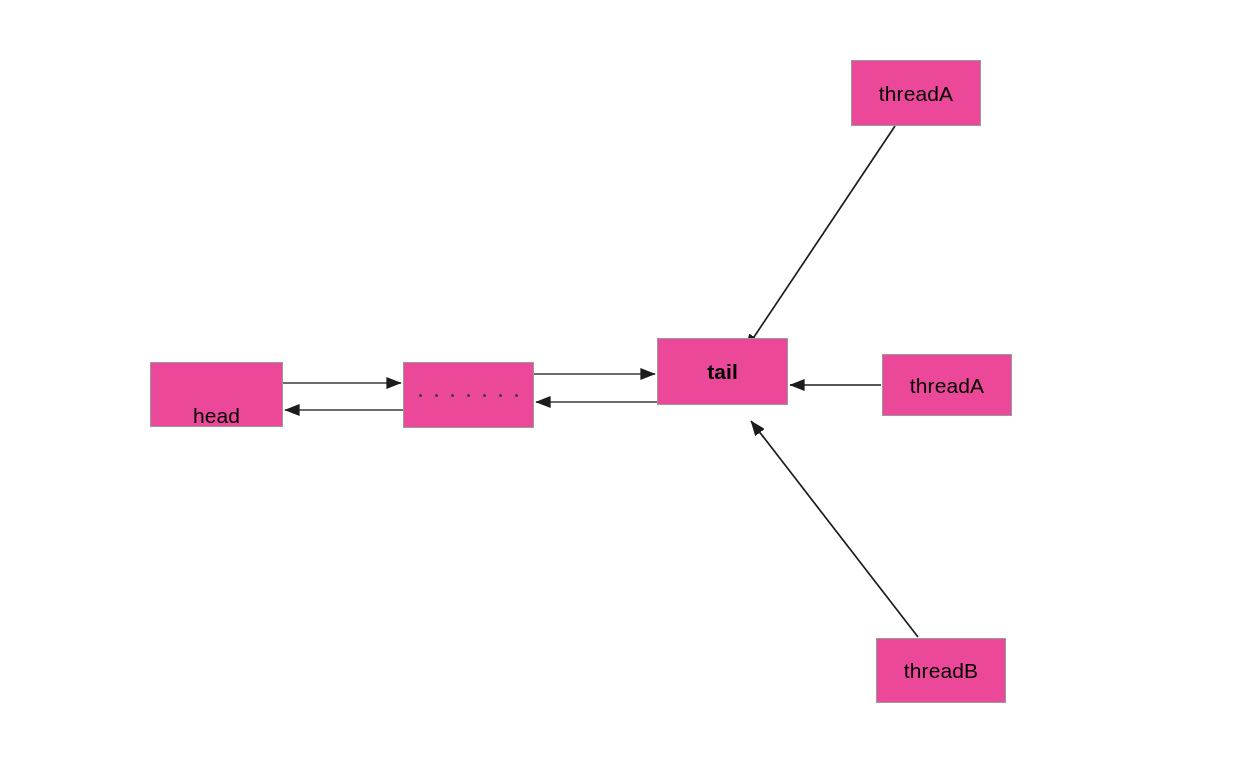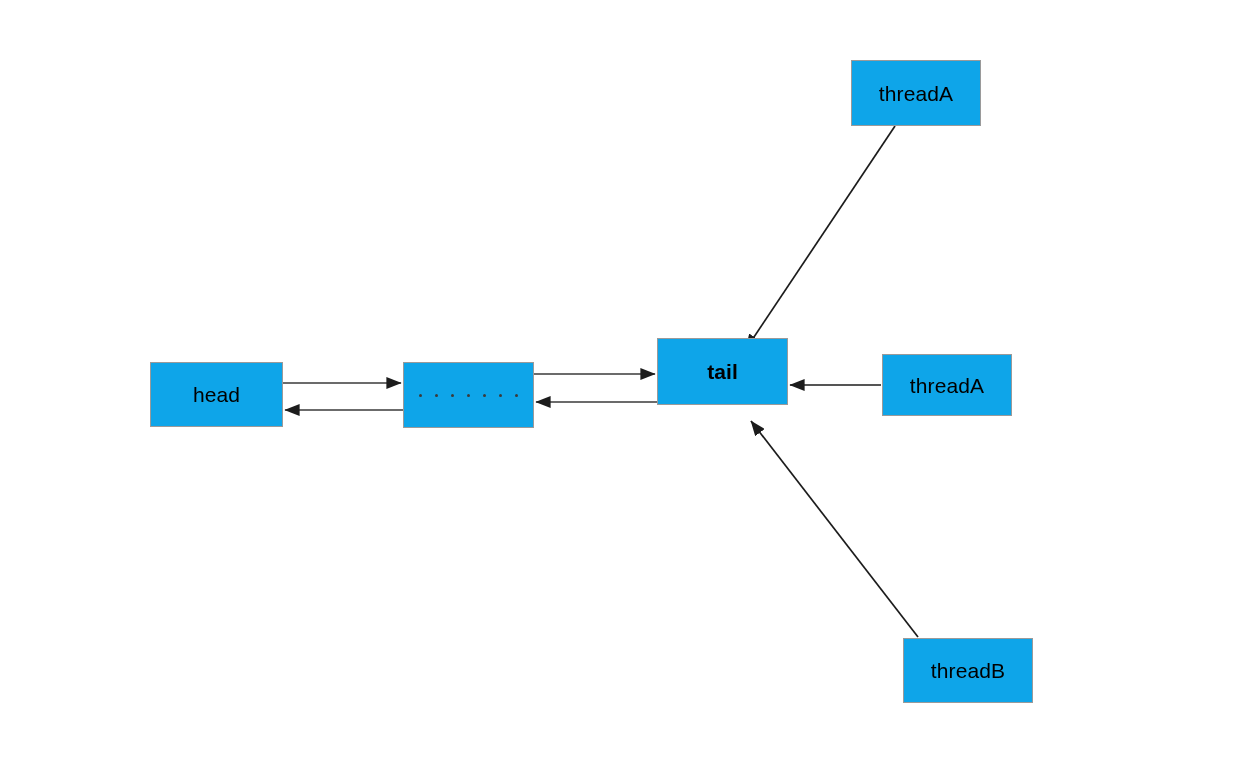--- a/index.html
+++ b/index.html
@@ -21,21 +21,21 @@
     position: absolute;
     left: 0;
     top: 0;
     width: 1240px;
     height: 762px;
     pointer-events: none;
   }
   .node {
     position: absolute;
     box-sizing: border-box;
-    background: #0ea5e9;
+    background: #ec4899;
     border: 1.6px solid #9a9a9a;
     display: flex;
     align-items: center;
     justify-content: center;
     color: #000000;
     font-size: 21px;
     line-height: 1;
     letter-spacing: 0.1px;
     white-space: nowrap;
   }
@@ -76,21 +76,21 @@
 
     <line x1="657" y1="402" x2="536" y2="402" stroke="#3a3a3a" stroke-width="1.7" marker-end="url(#arrowhead)"></line>
 
     <line x1="895" y1="126" x2="746" y2="349" stroke="#1c1c1c" stroke-width="1.7" marker-end="url(#arrowhead)"></line>
 
     <line x1="881" y1="385" x2="790" y2="385" stroke="#1c1c1c" stroke-width="1.7" marker-end="url(#arrowhead)"></line>
 
     <line x1="918" y1="637" x2="751" y2="421" stroke="#1c1c1c" stroke-width="1.7" marker-end="url(#arrowhead)"></line>
   </svg>
 
-  <div class="node" style="left:150px; top:362px; width:133px; height:65px;">
+  <div class="node" style="left:150px; top:362px; width:133px; height:65px;align-items:flex-end;">
     <span class="node-label">head</span>
   </div>
 
   <div class="node" style="left:403px; top:362px; width:131px; height:66px;">
     <span class="dots">
       <span class="dot"></span>
       <span class="dot"></span>
       <span class="dot"></span>
       <span class="dot"></span>
       <span class="dot"></span>
@@ -104,17 +104,17 @@
   </div>
 
   <div class="node" style="left:851px; top:60px; width:130px; height:66px;">
     <span class="node-label">threadA</span>
   </div>
 
   <div class="node" style="left:882px; top:354px; width:130px; height:62px;">
     <span class="node-label">threadA</span>
   </div>
 
-  <div class="node" style="left:876px; top:638px; width:130px; height:65px;margin-left:27px;">
+  <div class="node" style="left:876px; top:638px; width:130px; height:65px;">
     <span class="node-label">threadB</span>
   </div>
 
 </div>
 
 </body></html>

